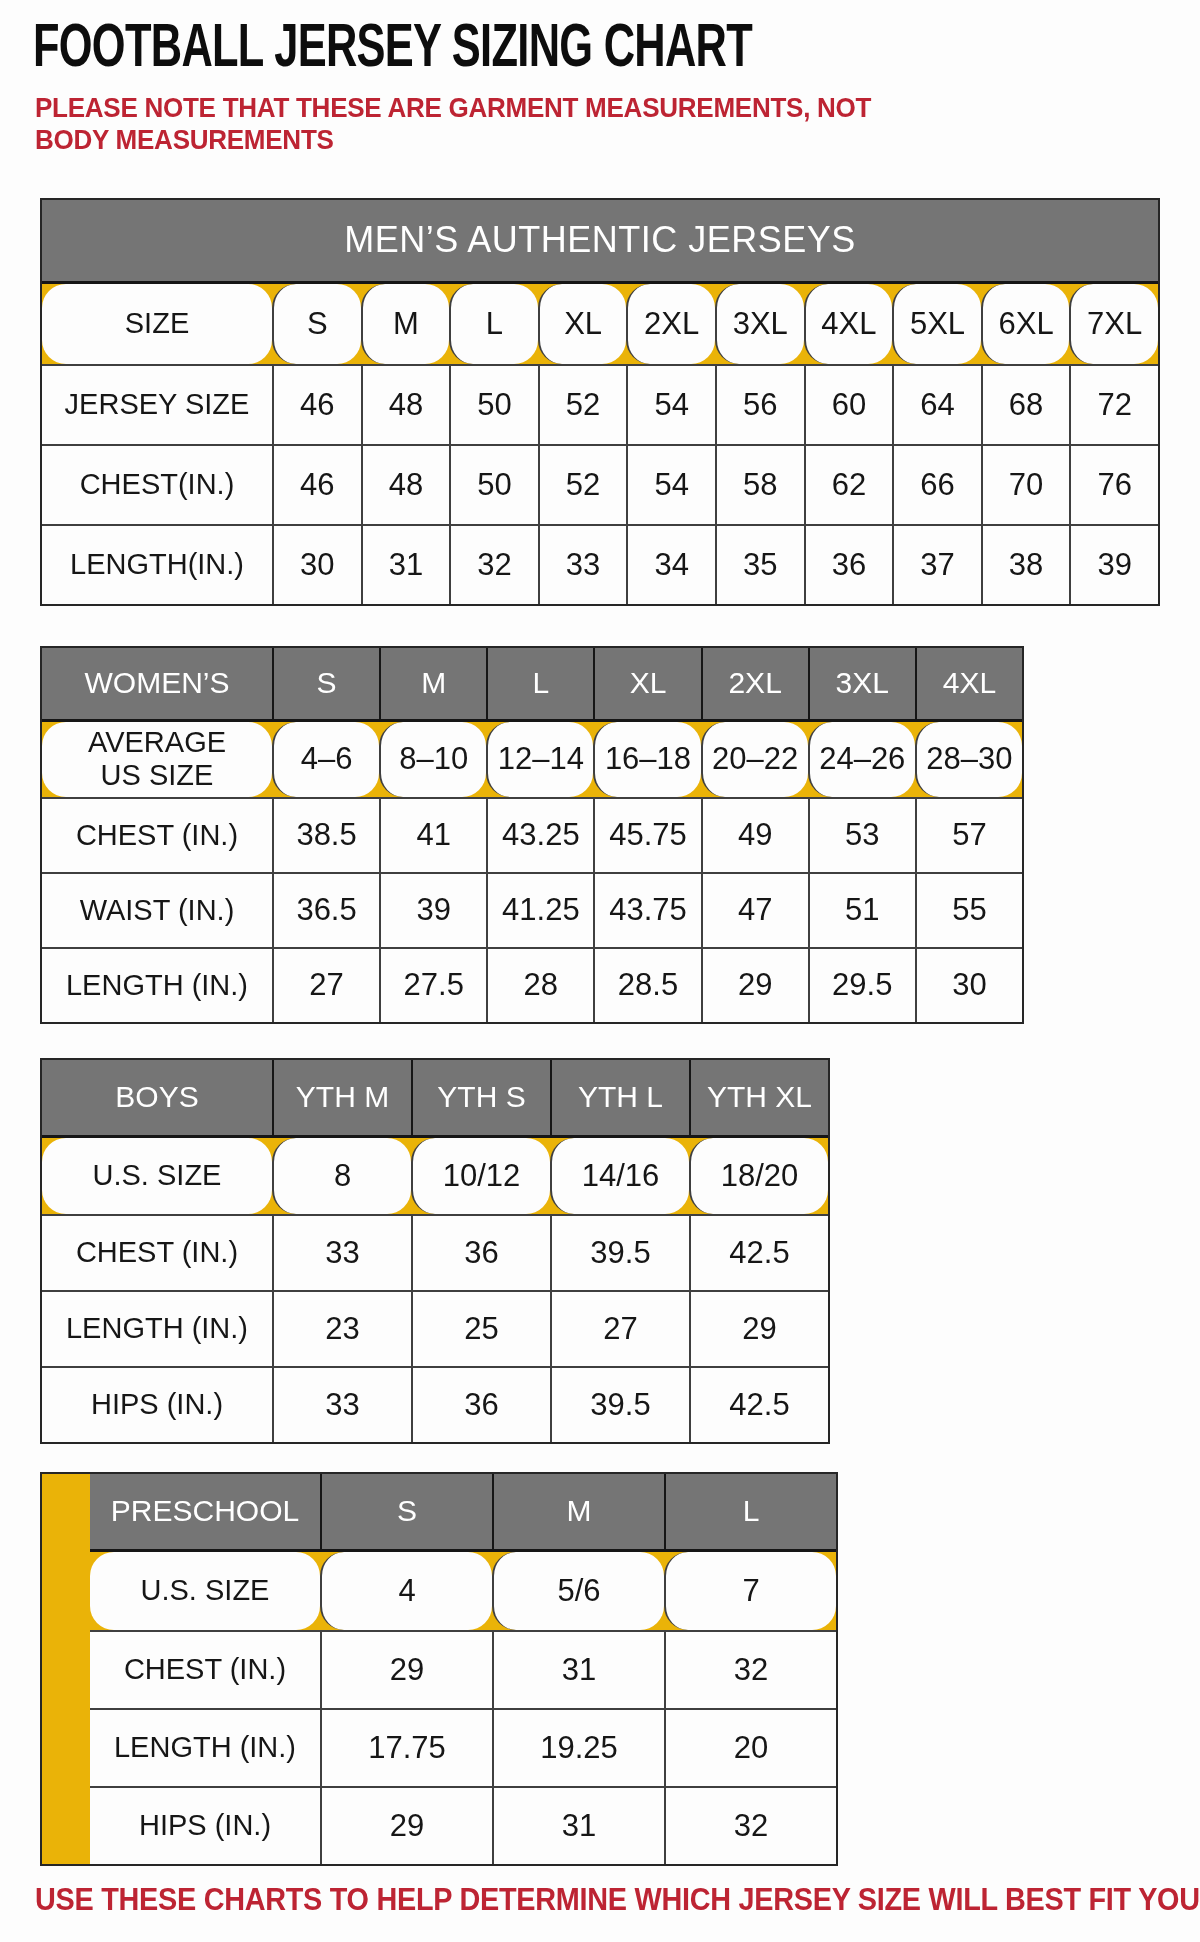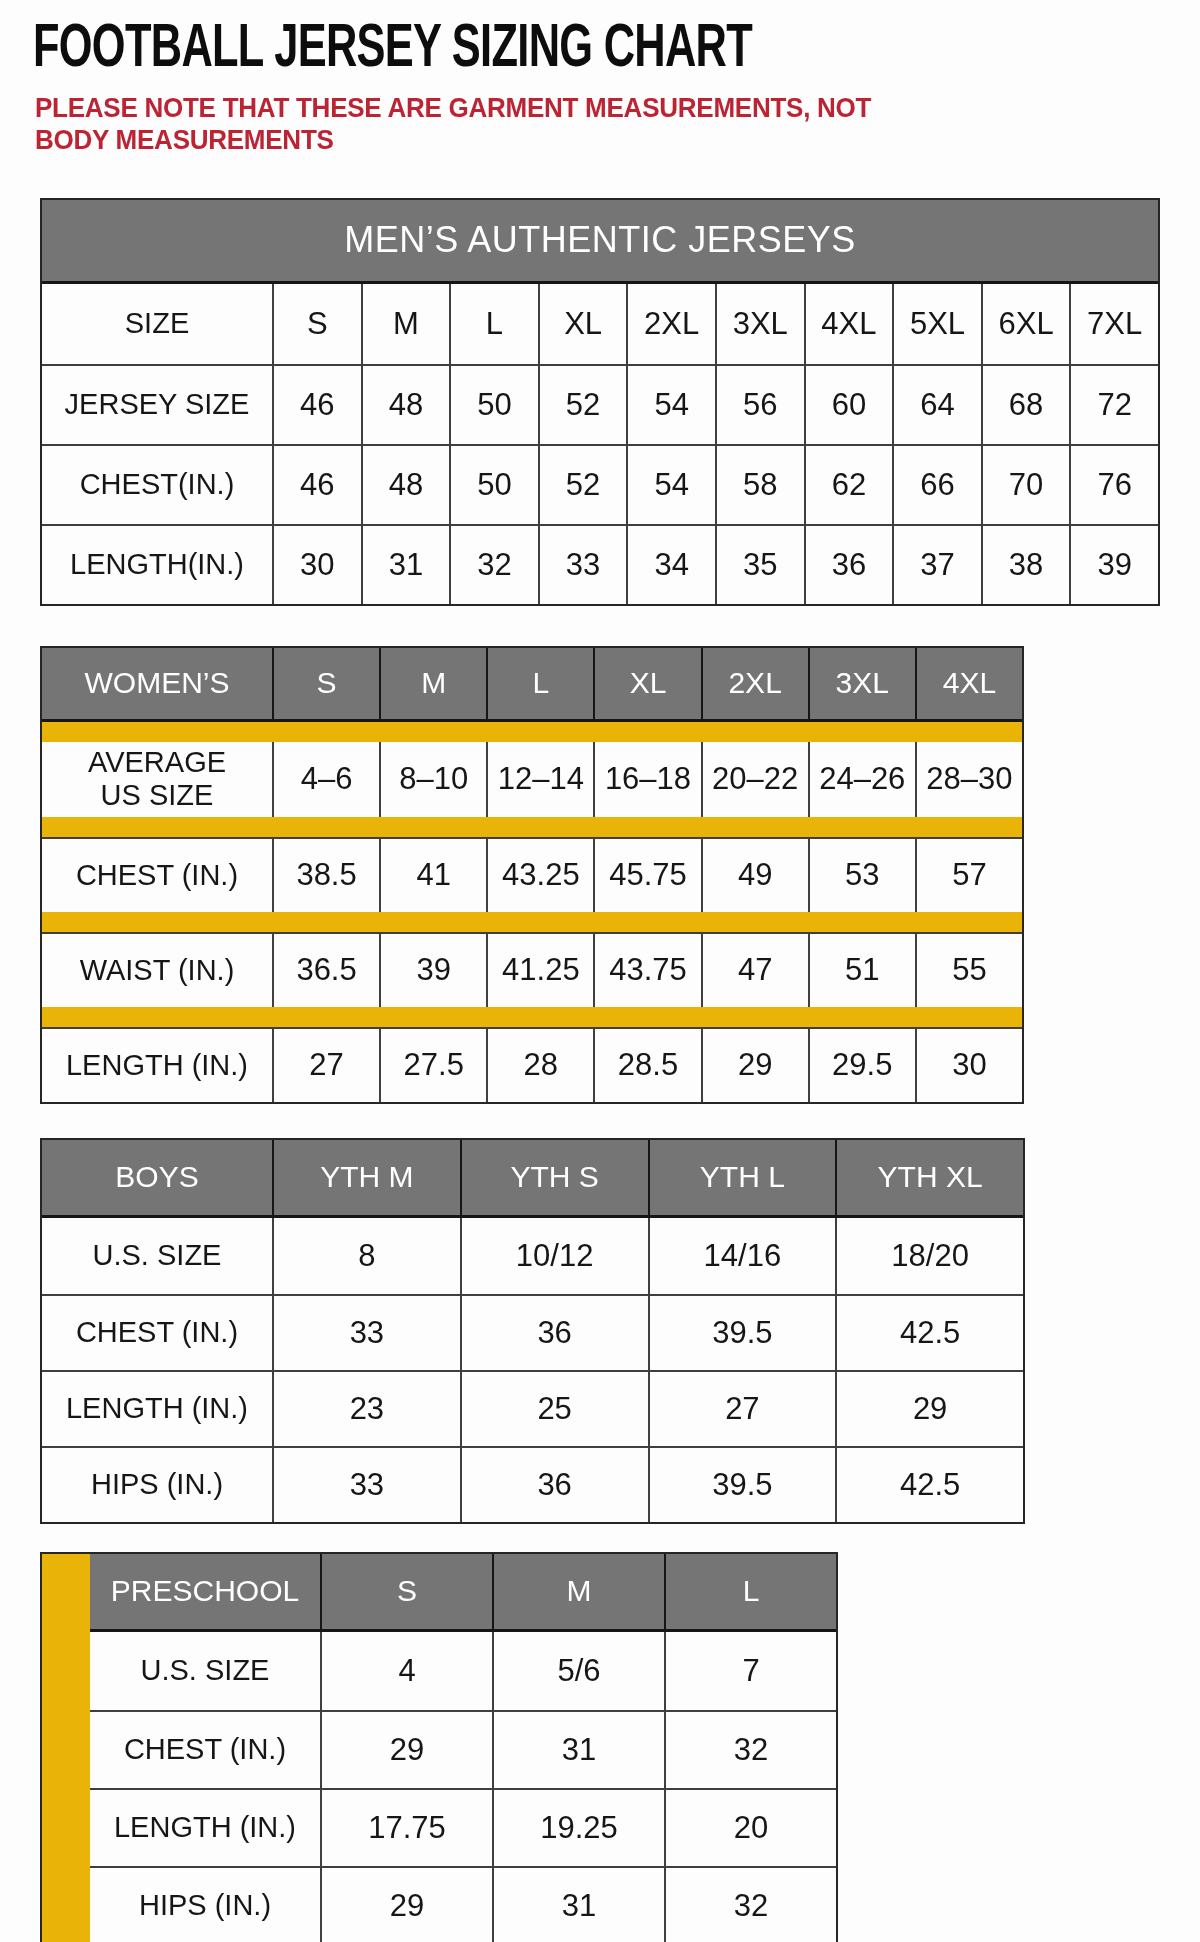--- a/index.html
+++ b/index.html
@@ -32,21 +32,21 @@
     margin:16px 0 0 2px;
     color:#bd2433; font-size:31px; font-weight:bold;
     white-space:nowrap; letter-spacing:-0.3px;
     transform:scaleX(0.93); transform-origin:left top;
   }
 
   
   .table { display:grid; border:2px solid #262626; background:#eab308; }
   .t-mens      { grid-template-columns:230px repeat(10,1fr); width:1120px; margin:42px 0 0 7px; }
   .t-womens    { grid-template-columns:230px repeat(7,1fr);  width:984px;  margin:40px 0 0 7px; }
-  .t-boys      { grid-template-columns:230px repeat(4,1fr);  width:985px;  margin:34px 16px 0 7px; }
+  .t-boys      { grid-template-columns:230px repeat(4,1fr);  width:790px;  margin:34px 16px 0 7px; }
   .t-preschool { grid-template-columns:230px repeat(3,1fr);  width:798px;  margin:28px 0 0 7px;padding-left:48px; }
 
   .banner {
     grid-column:1 / -1; height:84px;
     background:#757575; color:#fff;
     border-bottom:3px solid #161616;
     display:flex; align-items:center; justify-content:center;
     font-size:36px; letter-spacing:0.5px;
   }
   .hcell {
@@ -57,25 +57,25 @@
   }
   .hcell.fc { border-left:none; }
   .t-boys .hcell, .t-preschool .hcell { height:78px; }
 
   .cell {
     height:80px;
     border-left:2px solid #3f3f3f; border-top:2px solid #3f3f3f;
     display:flex; align-items:center; justify-content:center;
     font-size:31px; color:#161616; background:#fdfdfd;
   }
-  .t-womens .cell { height:75px;margin-top:20px; }
+  .t-womens .cell { height:75px; }
   .t-boys .cell { height:76px; }
   .t-preschool .cell { height:78px; }
   .cell.fc { border-left:none; }
-  .cell.fr { border-top:none; }
+  .cell.fr { border-top:none;border-radius:24px; }
   .cell.lbl { font-size:29px; white-space:pre-line; text-align:center; line-height:1.15; }
 </style>
 </head>
 <body>
 
 <div class="page">
 
   <h1 class="title"><span class="title-inner">FOOTBALL JERSEY SIZING CHART</span></h1>
 
   <p class="note">PLEASE NOTE THAT THESE ARE GARMENT MEASUREMENTS, NOT BODY MEASUREMENTS</p>

